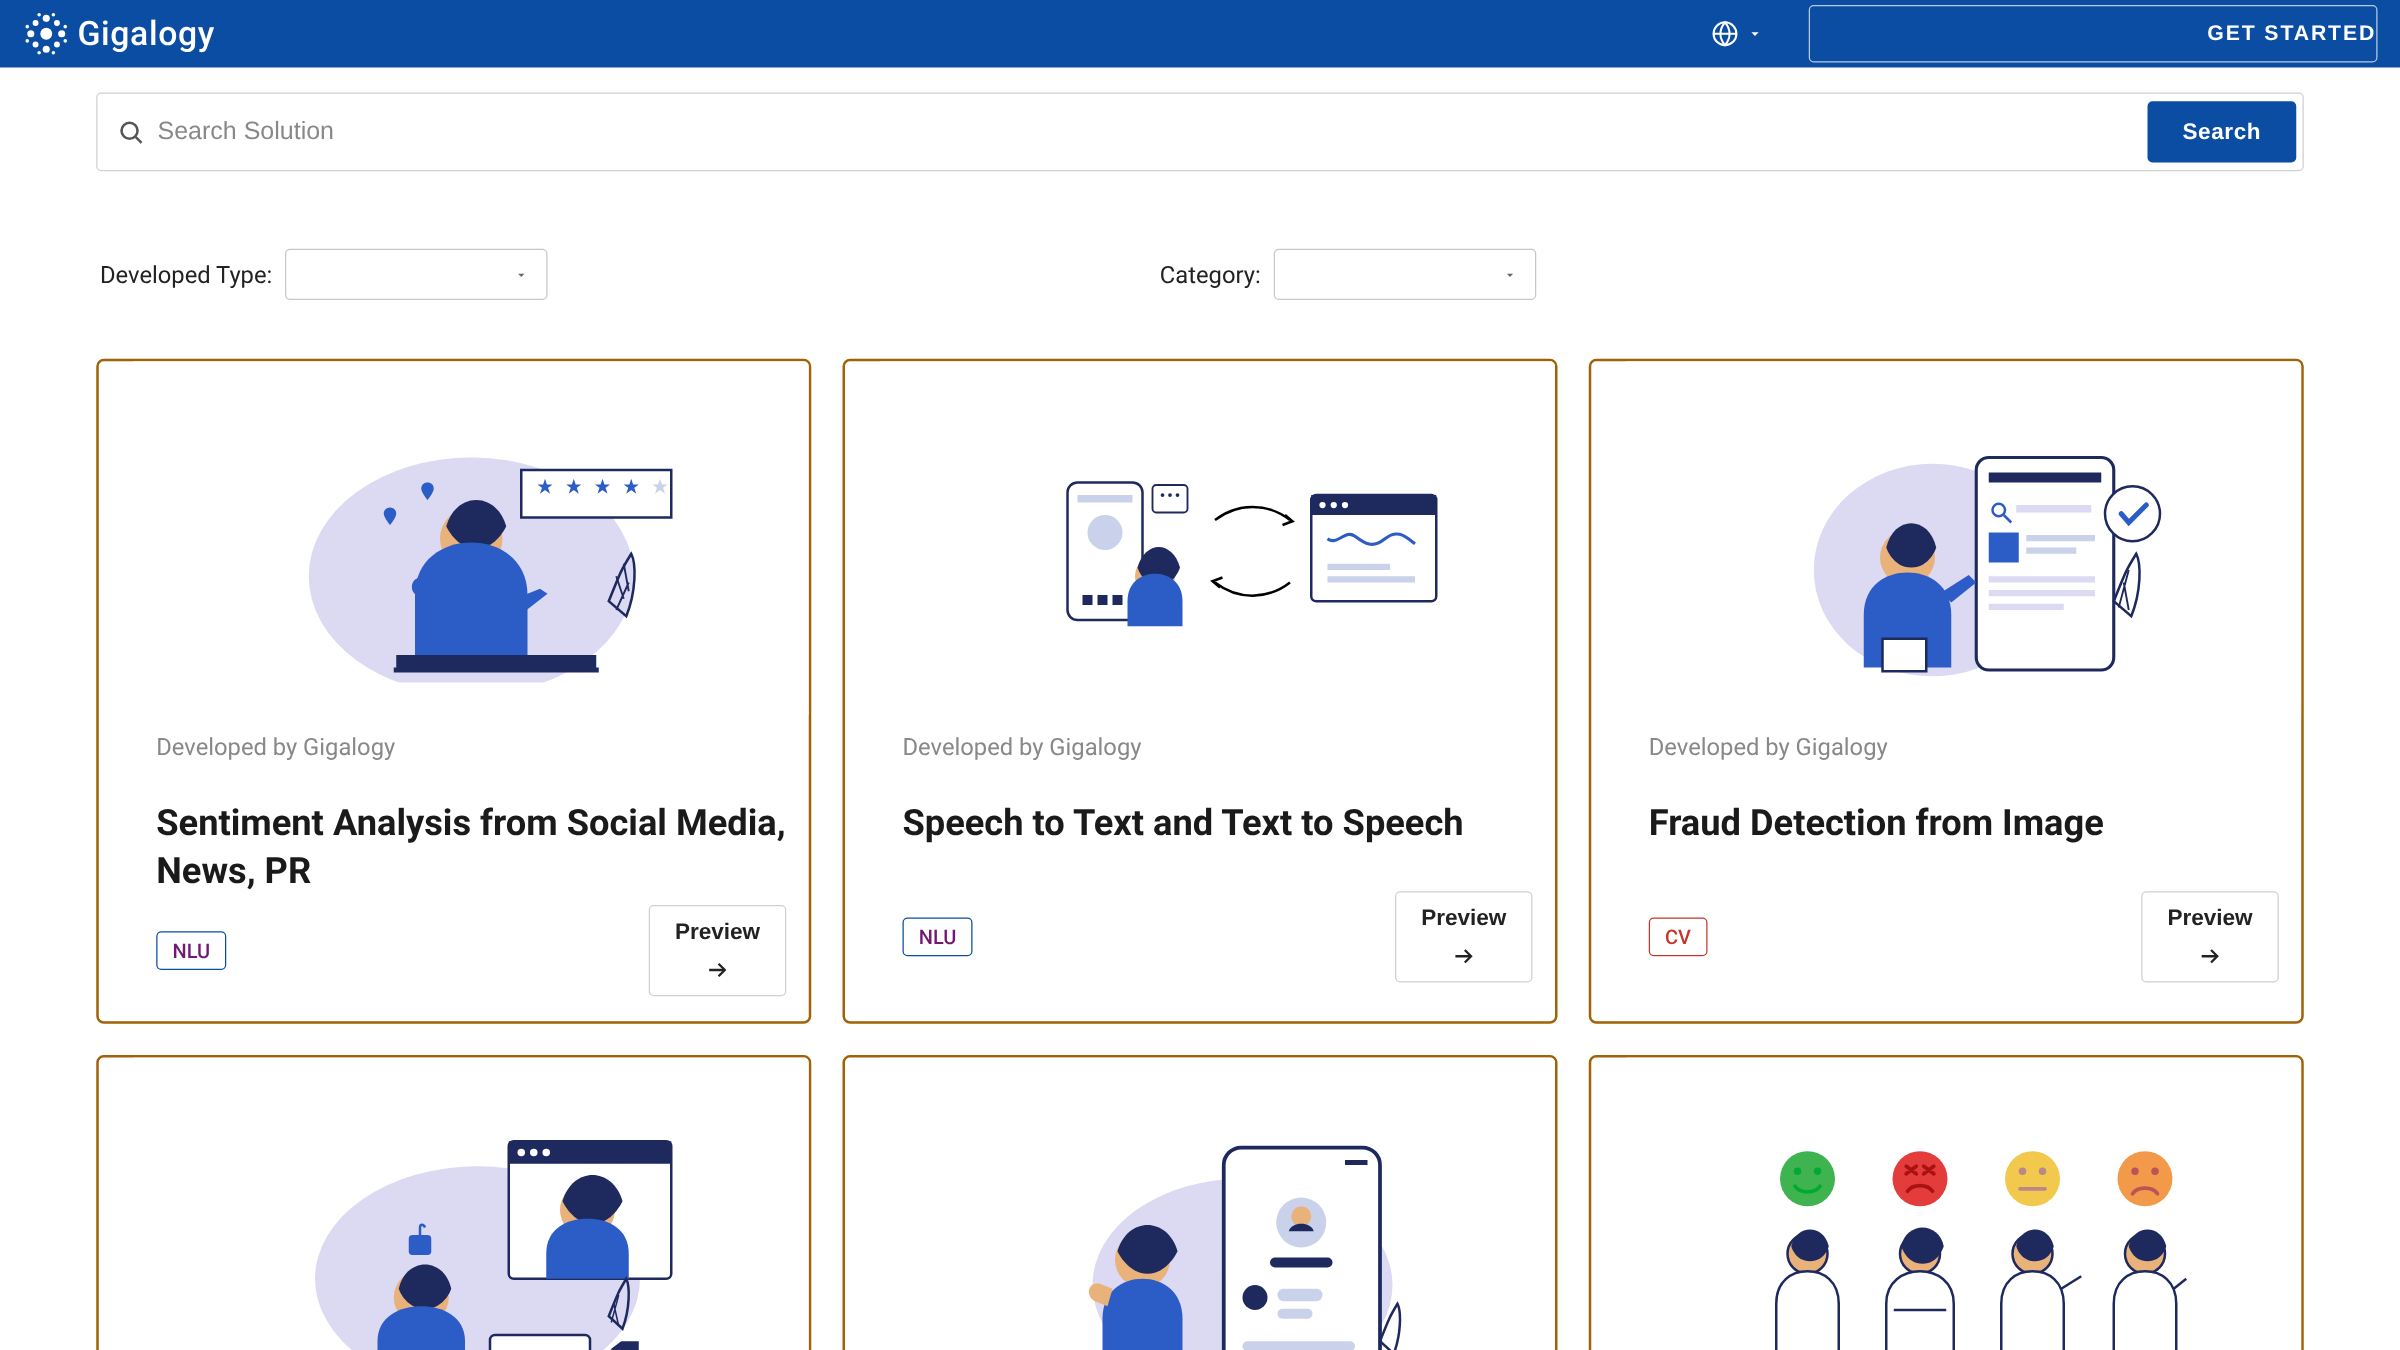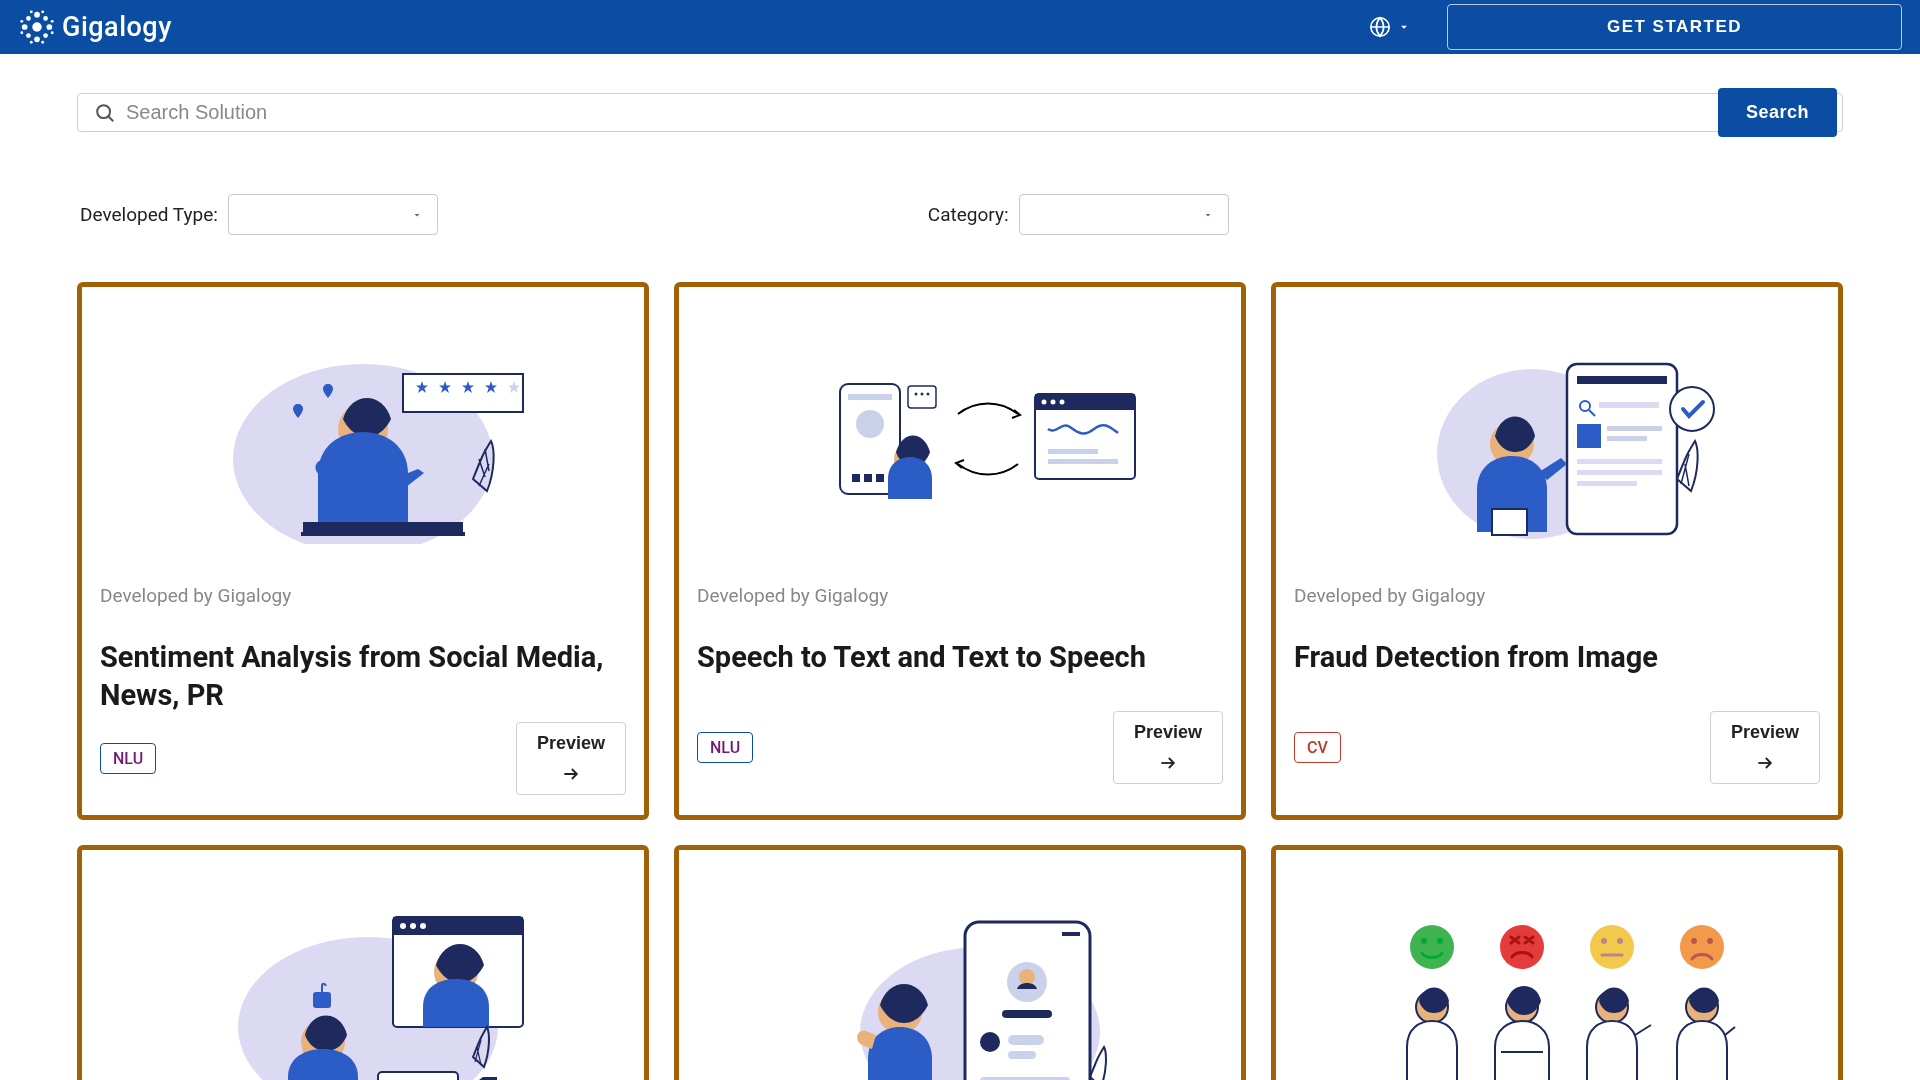--- a/index.html
+++ b/index.html
@@ -4,37 +4,37 @@
 <style>
 * { margin: 0; padding: 0; box-sizing: border-box; }
 body { font-family: -apple-system, BlinkMacSystemFont, "Segoe UI", Roboto, Helvetica, Arial, sans-serif; background: #fff; width: 1920px; height: 1080px; overflow: hidden; }
 
 .header { background: #0a4da3; height: 54px; display: flex; align-items: center; padding: 17px 18px; justify-content: space-between; }
 .header-left { display: flex; align-items: center; gap: 6px; }
 .logo-icon { width: 38px; height: 38px; }
 .logo-text { color: #fff; font-size: 27px; font-weight: 500; letter-spacing: 0.5px; }
 .header-right { display: flex; align-items: center; gap: 36px; }
 .lang-selector { display: flex; align-items: center; gap: 6px; cursor: pointer; }
-.get-started-btn { border: 1.5px solid rgba(255,255,255,0.7); color: #fff; background: transparent; padding: 12px 0; width: 455px; font-size: 17px; font-weight: 700; letter-spacing: 1.5px; border-radius: 4px; cursor: pointer; text-align: center; }
+.get-started-btn { border: 1.5px solid rgba(255,255,255,0.7); color: #fff; background: transparent; padding: 12px 0; width: 455px; font-size: 17px; font-weight: 700; letter-spacing: 1.5px; border-radius: 4px; cursor: pointer; text-align: right; }
 
 .container { padding: 20px 77px 0 77px; }
 
-.search-bar { display: flex; align-items: center; border: 1px solid #d0d0d0; border-radius: 4px; padding: 4px 5px 4px 16px; height: 39px; margin-top: 19px; }
+.search-bar { display: flex; align-items: center; border: 1px solid #d0d0d0; border-radius: 4px; padding: 4px 5px 4px 16px; height: 63px; }
 .search-bar svg { flex-shrink: 0; }
 .search-input { flex: 1; border: none; outline: none; font-size: 20px; color: #555; padding: 0 10px; }
 .search-input::placeholder { color: #888; }
 .search-btn { background: #0a4da3; color: #fff; border: none; border-radius: 4px; padding: 14px 28px; font-size: 18px; font-weight: 600; letter-spacing: 0.5px; cursor: pointer; }
 
 .filters { display: flex; gap: 490px; margin-top: 62px; padding-left: 3px; }
 .filter-group { display: flex; align-items: center; gap: 10px; }
 .filter-label { font-size: 19px; color: #222; }
 .filter-select { width: 210px; height: 41px; border: 1px solid #c8c8c8; border-radius: 4px; background: #fff; display: flex; align-items: center; justify-content: flex-end; padding-right: 14px; cursor: pointer; }
 
 .grid { display: grid; grid-template-columns: repeat(3, 1fr); gap: 25px; margin-top: 47px; }
-.card { border: 5px solid #a16207; border-radius: 6px; overflow: hidden; background: #fff; }
+.card { border: 2px solid #a16207; border-radius: 6px; overflow: hidden; background: #fff; padding-left: 28px; }
 .card-image { height: 283px; display: flex; align-items: center; justify-content: center; background: #fff; }
 .card-body { padding: 14px 18px 20px 18px; }
 .developed-by { color: #888; font-size: 19px; margin-bottom: 32px; }
 .card-title { font-size: 29px; font-weight: 700; color: #1a1a1a; line-height: 1.3; min-height: 64px; }
 .card-footer { display: flex; align-items: center; justify-content: space-between; margin-top: 8px; }
 .tag { border: 1.5px solid; border-radius: 4px; padding: 5px 12px; font-size: 16px; font-weight: 500; }
 .tag-nlu { color: #701a75; border-color: #0a4da3; }
 .tag-cv { color: #c0392b; border-color: #c0392b; }
 .preview-btn { display: flex; align-items: center; gap: 10px; border: 1px solid #d0d0d0; border-radius: 4px; padding: 10px 20px; font-size: 18px; font-weight: 600; background: #fff; cursor: pointer; color: #222; flex-direction: column; }
 

